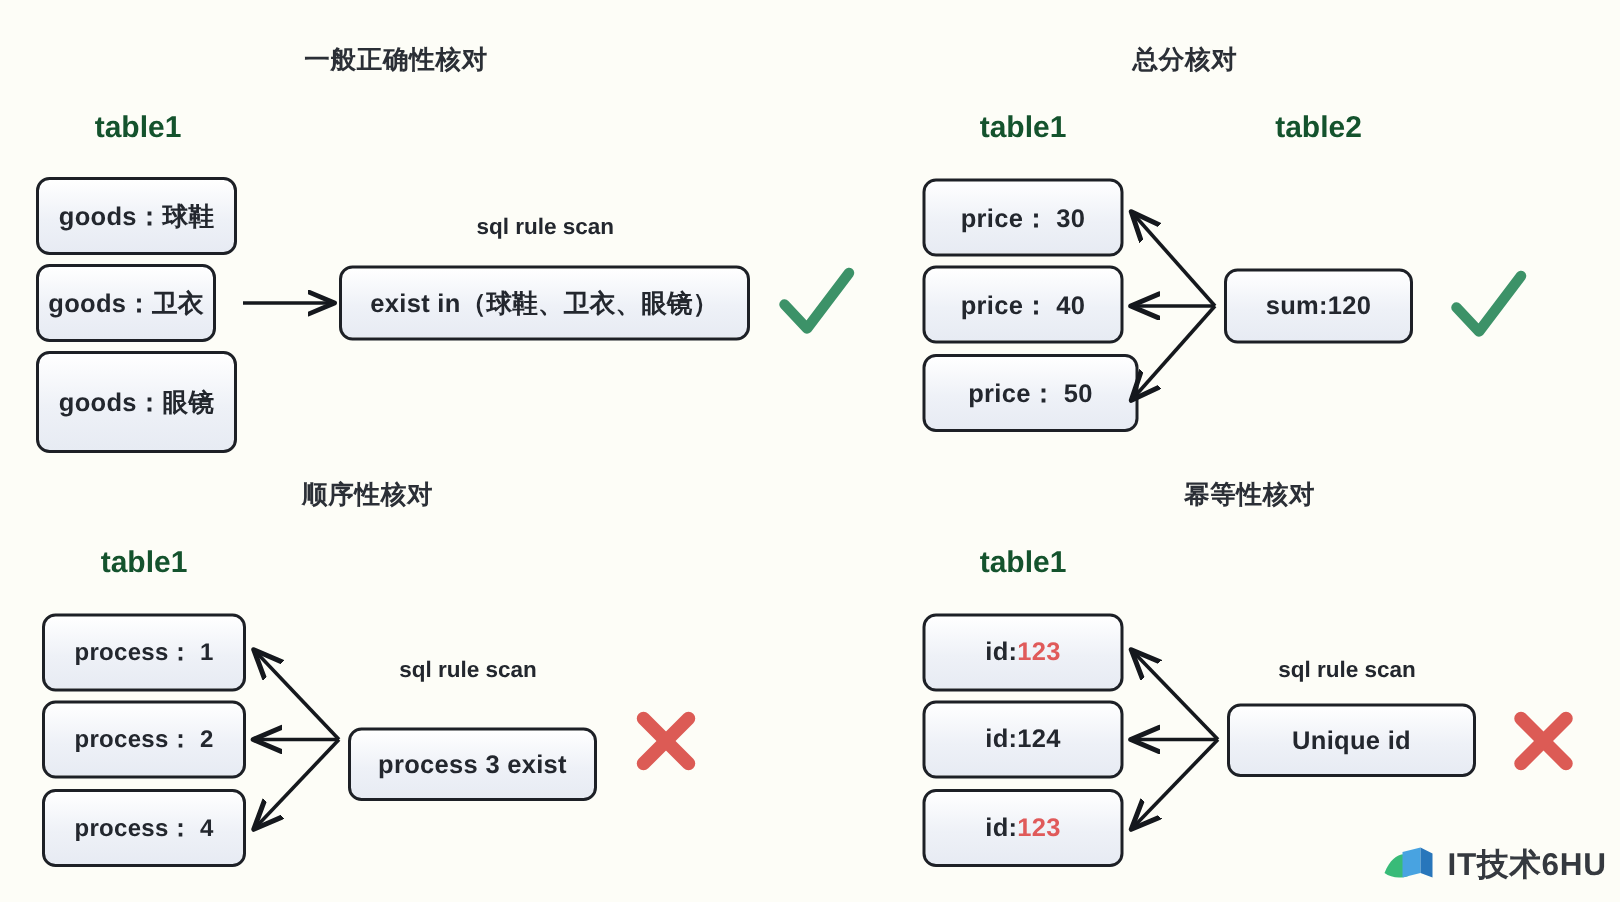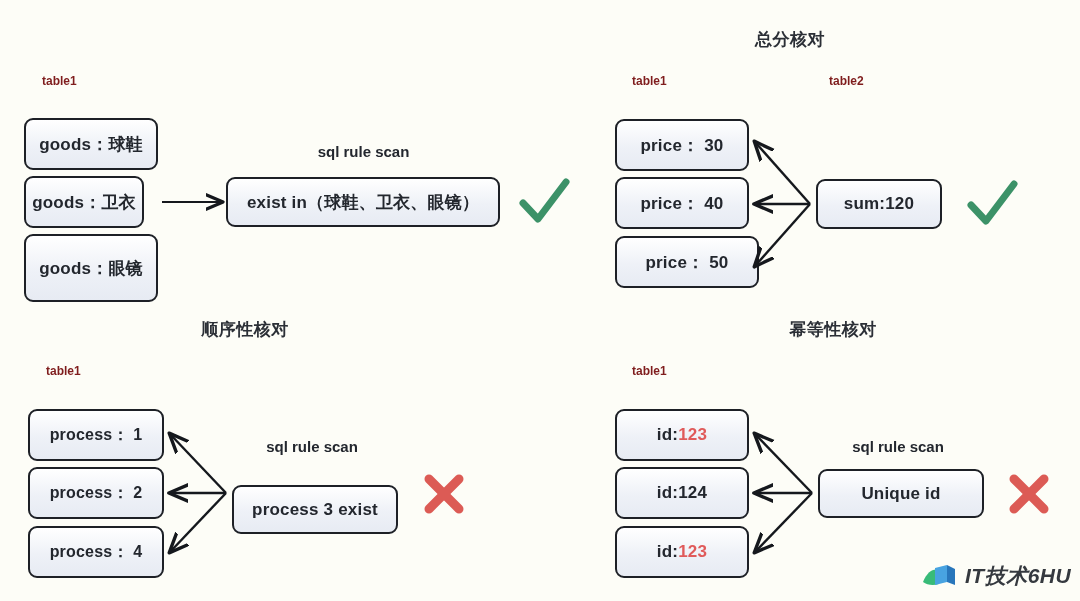--- a/index.html
+++ b/index.html
@@ -23,25 +23,25 @@
 
   .section-title {
     font-size: 17px;
     font-weight: bold;
     color: #2b2f36;
     letter-spacing: 0.5px;
     white-space: nowrap;
     text-align: center;
   }
   .table-label {
-    font-size: 12px;
-    font-weight: bold;
-    color: #7f1d1d;
-    white-space: nowrap;
-    text-align: left;
+    font-size: 20px;
+    font-weight: bold;
+    color: #14532d;
+    white-space: nowrap;
+    text-align: center;
   }
   .scan-label {
     font-size: 15px;
     font-weight: bold;
     color: #23272e;
     white-space: nowrap;
     text-align: center;
   }
 
   .node {
@@ -72,35 +72,35 @@
   }
 
   .check { stroke: #3c9268; stroke-width: 7; stroke-linecap: round; stroke-linejoin: round; fill: none; }
   .cross { stroke: #dc5b55; stroke-width: 9; stroke-linecap: round; fill: none; }
 
   .watermark {
     display: flex;
     align-items: flex-end;
     gap: 6px;
     opacity: 0.95;
-    font-style: italic;
   }
   .wm-text {
     font-size: 21px;
     font-weight: bold;
     color: #2b2f36;
     letter-spacing: 0.5px;
     white-space: nowrap;
   }
 </style>
 </head>
 <body>
 
 <div id="canvas">
 
+  <div class="abs section-title" style="left:164px; top:28px; width:200px;">一般正确性核对</div>
 
   <div class="abs table-label" style="left:42px; top:74px; width:100px;">table1</div>
 
   <div class="abs node" style="left:24px; top:118px; width:134px; height:52px;">goods：球鞋</div>
   <div class="abs node" style="left:24px; top:176px; width:120px; height:52px;">goods：卫衣</div>
   <div class="abs node" style="left:24px; top:234px; width:134px; height:68px;">goods：眼镜</div>
 
   <div class="abs scan-label" style="left:246px; top:143px; width:235px;">sql rule scan</div>
 
   <div class="abs node rule" style="left:226px; top:177px; width:274px; height:50px;">exist in（球鞋、卫衣、眼镜）</div>

